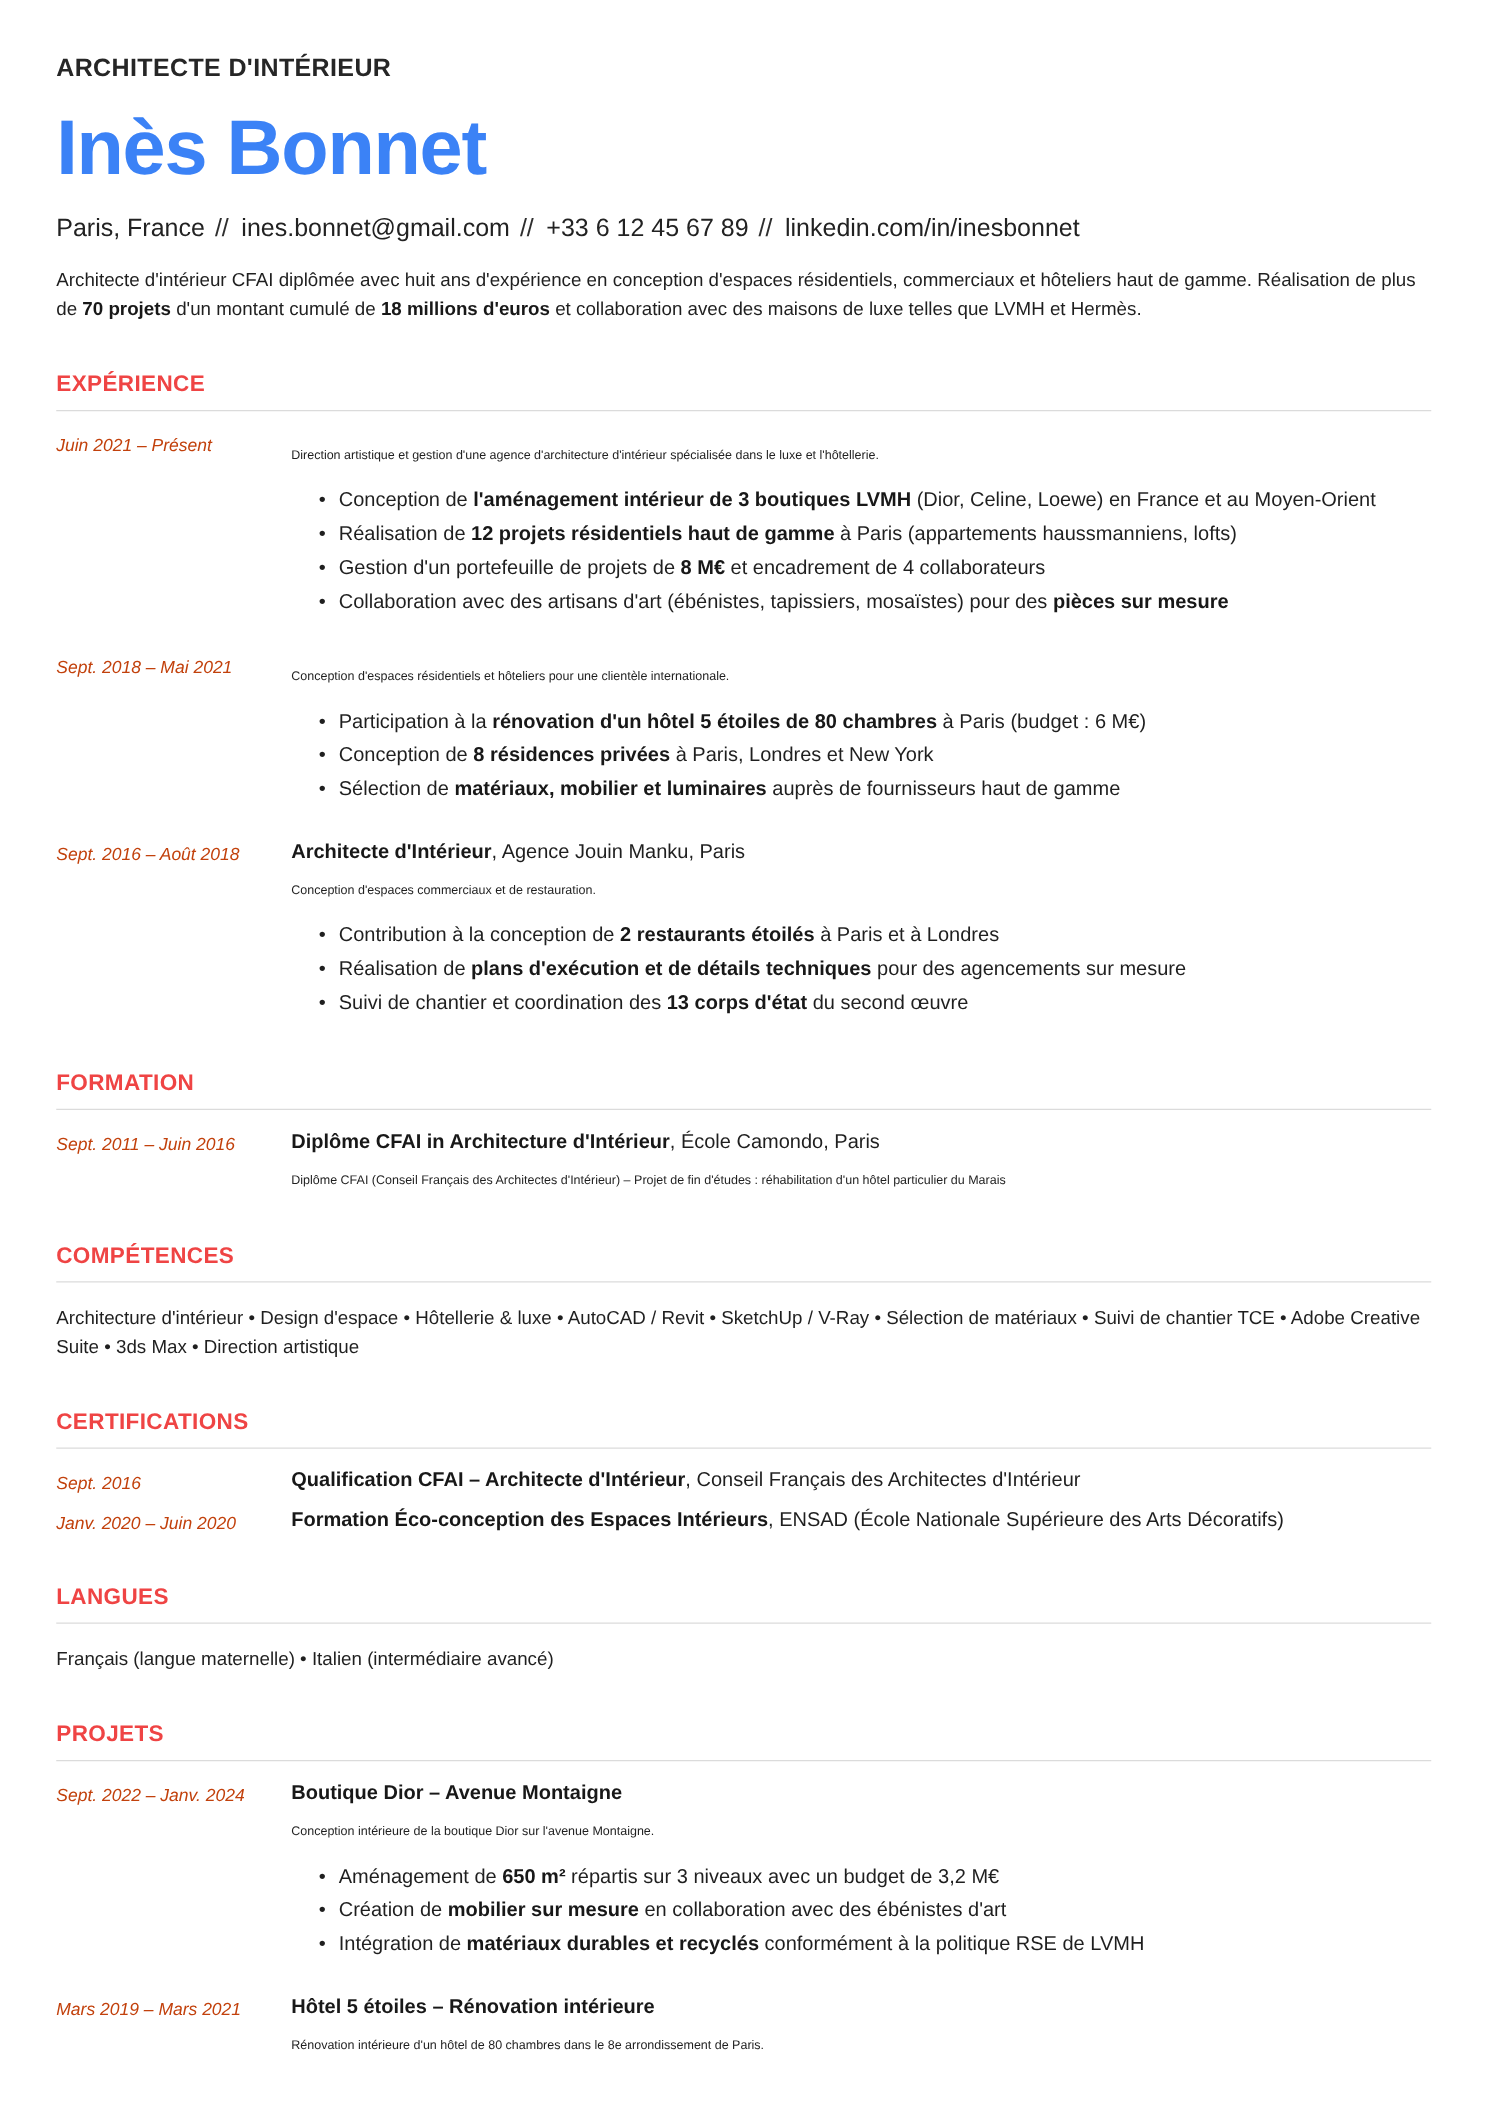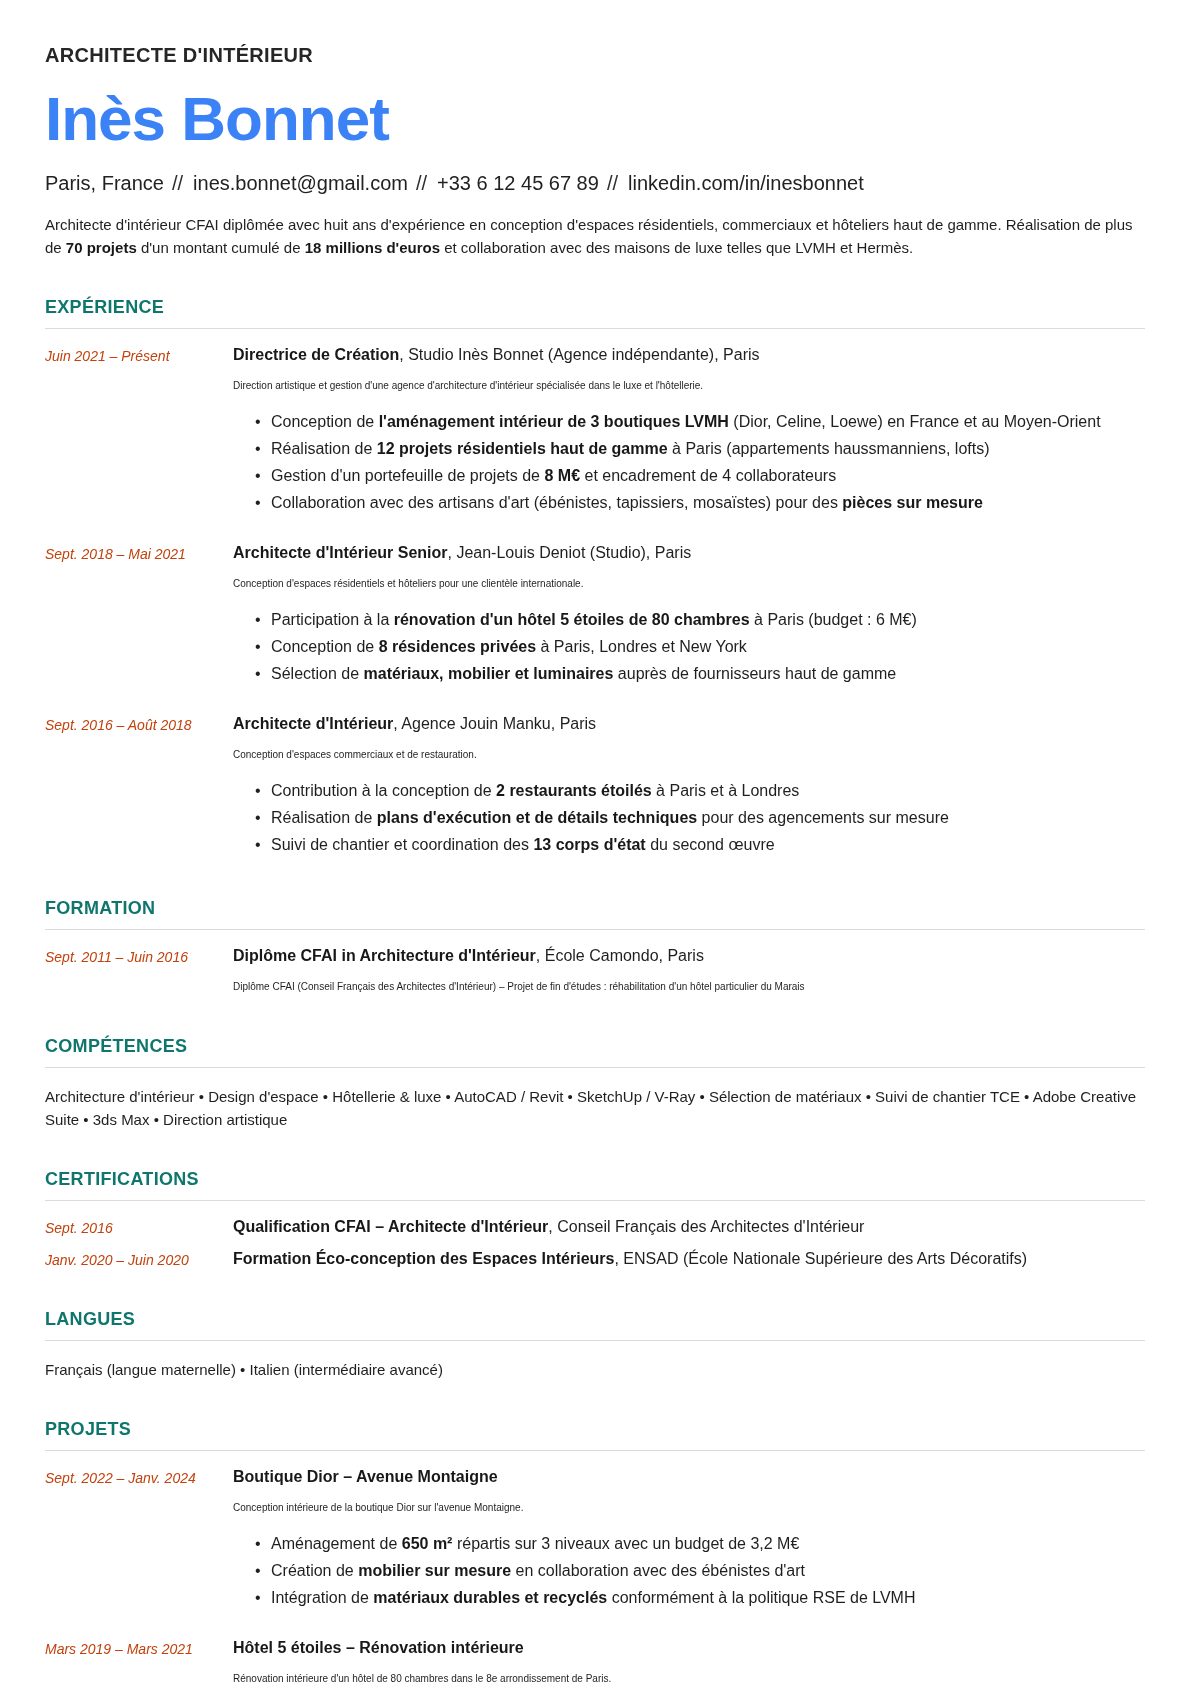--- a/index.html
+++ b/index.html
@@ -17,21 +17,21 @@
   .role-label { font-size:20px; font-weight:700; letter-spacing:0.3px; color:#262626; }
   .candidate-name { font-size:62px; font-weight:700; letter-spacing:-1px; line-height:1; margin-top:21px; color:#3b82f6; }
   .contact-line { margin-top:22px; font-size:20px; color:#222222; }
   .contact-line .sep { margin:0 10px 0 8px; color:#2e2e2e; }
   .summary { margin-top:18px; font-size:15px; line-height:23px; }
 
   b { font-weight:700; color:#181818; }
 
   
   .section { margin-top:38px; }
-  .section-title { font-size:18px; font-weight:700; letter-spacing:0.3px; color:#0f766e; }
+  .section-title { font-size:18px; font-weight:700; letter-spacing:0.3px; color:#ef4444; }
   .rule { height:1px; background:#dbdbdb; margin-top:10px; }
   .inline-list { margin-top:17px; font-size:15px; line-height:23px; }
 
   
   .entry { display:grid; grid-template-columns:188px 1fr; margin-top:15px; }
   .entry:not(.compact) + .entry { margin-top:24px; }
   .entry.compact + .entry { margin-top:9px; }
   .entry-date { font-style:italic; font-size:14px; line-height:21px; padding-top:2px; color:#c2410c; }
   .entry-title { font-size:16px; line-height:21px; }
   .entry-desc { margin-top:9px; font-size:10px; line-height:23px; }
@@ -49,34 +49,32 @@
     <div class="contact-line"><span class="contact-item">Paris, France</span><span class="sep">//</span><span class="contact-item">ines.bonnet@gmail.com</span><span class="sep">//</span><span class="contact-item">+33 6 12 45 67 89</span><span class="sep">//</span><span class="contact-item">linkedin.com/in/inesbonnet</span></div>
     <p class="summary"><span>Architecte d'intérieur CFAI diplômée avec huit ans d'expérience en conception d'espaces résidentiels, commerciaux et hôteliers haut de gamme. Réalisation de plus de </span><b>70 projets</b><span> d'un montant cumulé de </span><b>18 millions d'euros</b><span> et collaboration avec des maisons de luxe telles que LVMH et Hermès.</span></p>
   </header>
   <main id="sections">
       <section class="section">
         <h2 class="section-title">EXPÉRIENCE</h2>
         <div class="rule"></div>
         <div class="entry">
           <div class="entry-date">Juin 2021 – Présent</div>
           <div class="entry-body">
-            <div class="entry-title"><b>Directrice de Création</b><span>, Studio Inès Bonnet (Agence indépendante), Paris</span></div>
             <p class="entry-desc"><span>Direction artistique et gestion d'une agence d'architecture d'intérieur spécialisée dans le luxe et l'hôtellerie.</span></p>
             <ul class="bullets">
               <li><span>Conception de </span><b>l'aménagement intérieur de 3 boutiques LVMH</b><span> (Dior, Celine, Loewe) en France et au Moyen-Orient</span></li>
               <li><span>Réalisation de </span><b>12 projets résidentiels haut de gamme</b><span> à Paris (appartements haussmanniens, lofts)</span></li>
               <li><span>Gestion d'un portefeuille de projets de </span><b>8 M€</b><span> et encadrement de 4 collaborateurs</span></li>
               <li><span>Collaboration avec des artisans d'art (ébénistes, tapissiers, mosaïstes) pour des </span><b>pièces sur mesure</b></li>
             </ul>
           </div>
         </div>
         <div class="entry">
           <div class="entry-date">Sept. 2018 – Mai 2021</div>
           <div class="entry-body">
-            <div class="entry-title"><b>Architecte d'Intérieur Senior</b><span>, Jean-Louis Deniot (Studio), Paris</span></div>
             <p class="entry-desc"><span>Conception d'espaces résidentiels et hôteliers pour une clientèle internationale.</span></p>
             <ul class="bullets">
               <li><span>Participation à la </span><b>rénovation d'un hôtel 5 étoiles de 80 chambres</b><span> à Paris (budget : 6 M€)</span></li>
               <li><span>Conception de </span><b>8 résidences privées</b><span> à Paris, Londres et New York</span></li>
               <li><span>Sélection de </span><b>matériaux, mobilier et luminaires</b><span> auprès de fournisseurs haut de gamme</span></li>
             </ul>
           </div>
         </div>
         <div class="entry">
           <div class="entry-date">Sept. 2016 – Août 2018</div>

